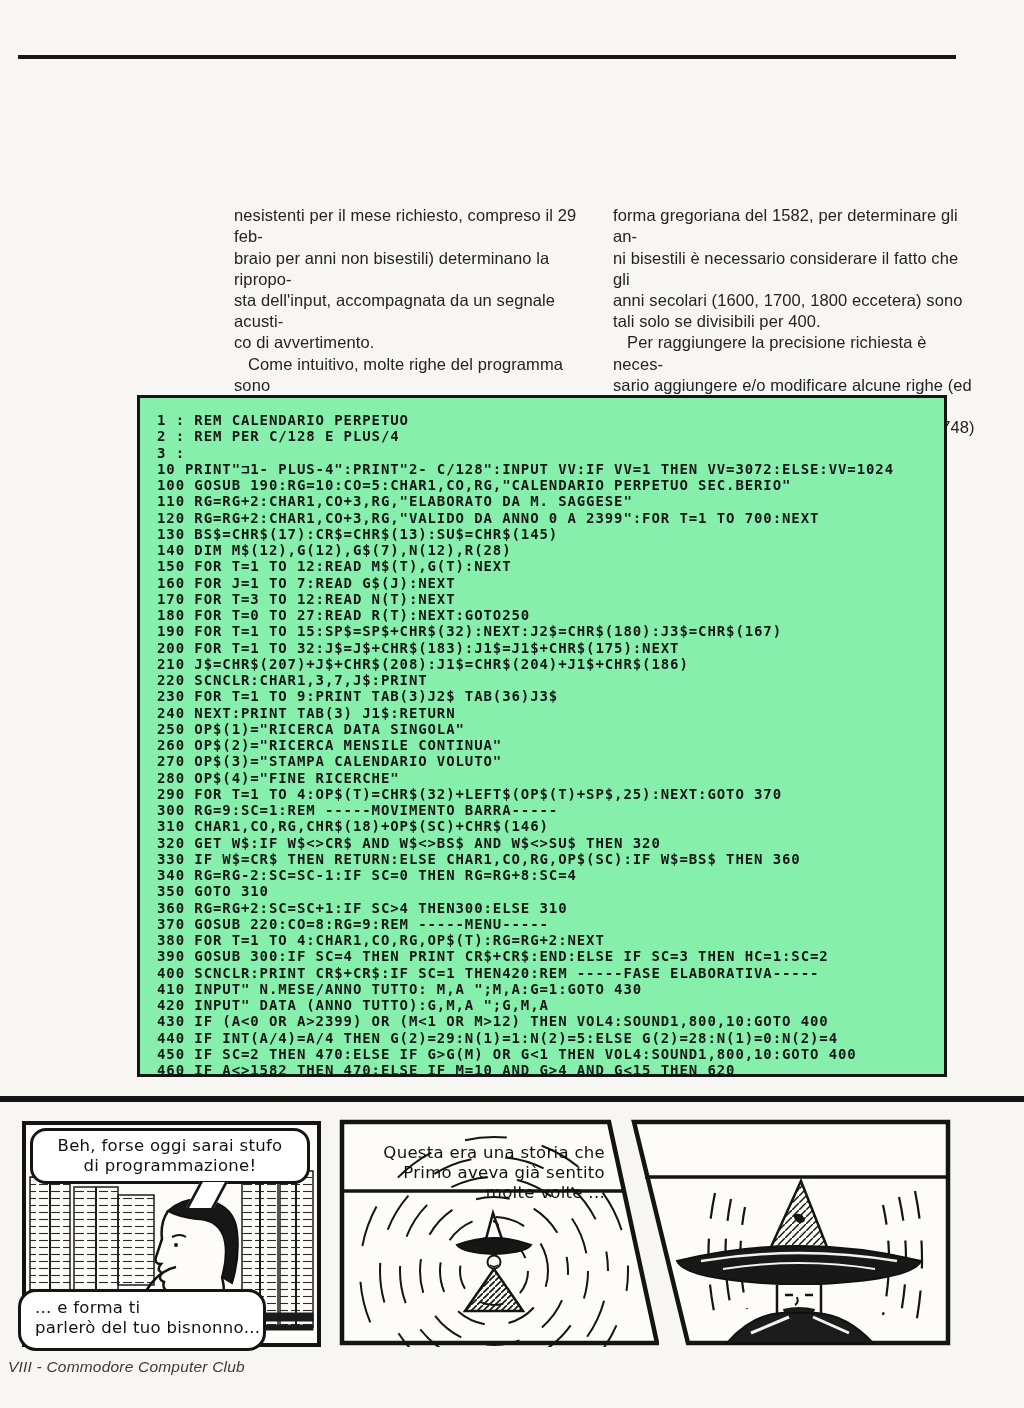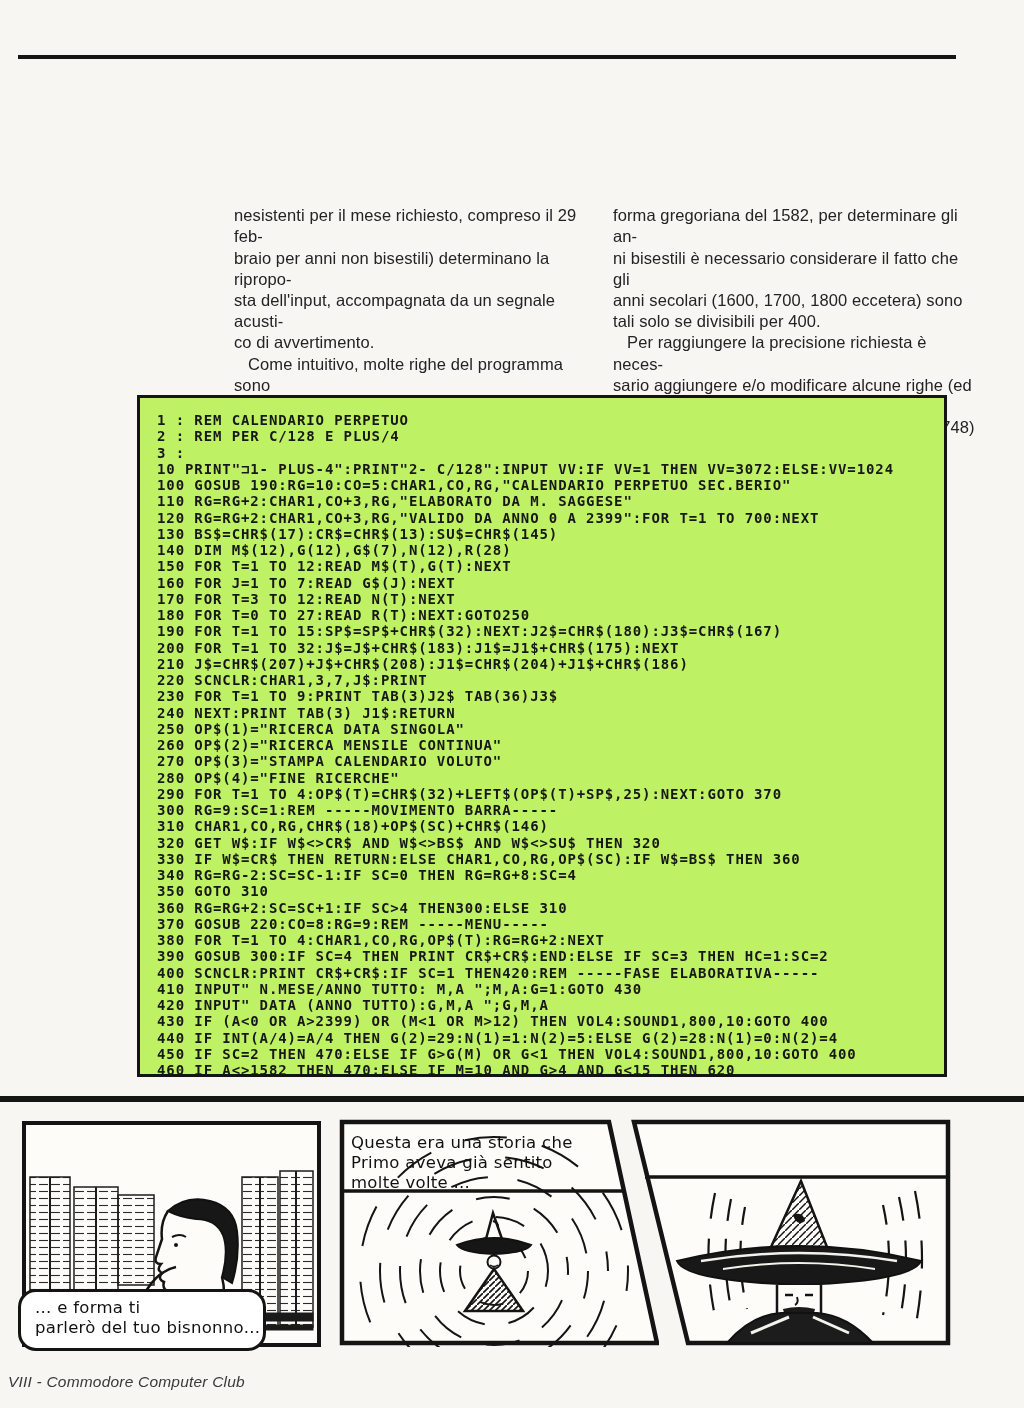--- a/index.html
+++ b/index.html
@@ -16,21 +16,21 @@
   .col-left{left:218px;width:368px;}
   .col-right{left:597px;width:366px;}
   .article-heading{
     font-weight:bold;font-size:23px;letter-spacing:0.4px;color:#111;
     margin:12px 0 9px 0;line-height:26px;white-space:normal;
   }
 
   
   .code-box{
     position:absolute;left:137px;top:395px;width:810px;height:682px;
-    border:3px solid #141414;background:#bef264;box-sizing:border-box;
+    border:3px solid #141414;background:#86efac;box-sizing:border-box;
   }
   .code-lines{
     position:absolute;left:17px;top:14px;right:6px;
     font-family:"DejaVu Sans Mono", monospace;font-size:14px;font-weight:bold;
     line-height:16.25px;letter-spacing:0.9px;color:#171717;white-space:pre;
   }
 
   
   .comic-separator{position:absolute;left:0;top:1096px;width:1024px;height:6px;background:#151515;}
   .panel1{
@@ -51,26 +51,26 @@
     box-sizing:border-box;text-align:center;
   }
   .bubble-top{left:4px;top:3px;width:280px;height:56px;padding-top:5px;}
   .bubble-top:after{
     content:"";position:absolute;left:160px;top:51px;width:22px;height:26px;
     background:#fff;border-right:3px solid #141414;border-left:3px solid #141414;
     transform:skewX(-28deg);
   }
   .bubble-bottom{left:-8px;top:164px;width:248px;height:62px;text-align:left;padding:6px 0 0 14px;border-radius:18px;}
   .caption-box{box-sizing:border-box;padding:4px 6px 0 8px;text-align:left;}
-  .cap2{left:4px;top:10px;width:268px;height:66px;}
+  .cap2{left:4px;top:20px;width:268px;height:66px;text-align:right;}
   .cap3{left:4px;top:4px;width:310px;height:54px;}
 
   .footer{
     position:absolute;left:8px;top:1358px;font-size:15.5px;font-style:italic;
-    color:#3a3a3a;letter-spacing:0.2px;margin-top:15px;
+    color:#3a3a3a;letter-spacing:0.2px;
   }
 </style>
 </head>
 <body>
 
 <div class="top-rule"></div>
 
 <div class="col col-left">
   <div>nesistenti per il mese richiesto, compreso il 29 feb-
 braio per anni non bisestili) determinano la ripropo-
@@ -128,20 +128,22 @@
       <path d="M142,86 Q160,70 184,76 Q208,82 211,106 Q214,132 206,158 L196,152 Q203,126 197,110 Q190,94 170,94 Q154,92 142,86 Z" fill="#171717" stroke="#111" stroke-width="2"></path>
       <path d="M142,86 Q134,98 136,114 L130,132 Q128,139 135,139 Q130,145 136,148 Q131,154 138,157 Q135,166 148,168 Q158,172 164,182 L170,196" fill="#fdfcf9" stroke="#141414" stroke-width="2.5" stroke-linecap="round"></path>
       <path d="M146,112 q8,-4 14,0" fill="none" stroke="#141414" stroke-width="2"></path>
       <circle cx="150" cy="120" r="2" fill="#141414"></circle>
       <path d="M196,152 Q200,168 196,180 L170,196" fill="none" stroke="#141414" stroke-width="2.5"></path>
       <polygon points="160,186 212,168 232,204 172,214" fill="url(#diag)" stroke="#141414" stroke-width="2"></polygon>
     </g>
 
     <path d="M120,166 Q132,146 150,142" fill="none" stroke="#141414" stroke-width="2.5"></path>
   </svg>
+  <div class="comic-text bubble bubble-top">Beh, forse oggi sarai stufo
+di programmazione!</div>
   <div class="comic-text bubble bubble-bottom">... e forma ti
 parlerò del tuo bisnonno...</div>
 </div>
 
 <div class="p2wrap">
   <svg class="panel-svg" width="320" height="228" viewBox="0 0 320 228">
     <defs>
       <pattern id="diag2" width="6" height="6" patternUnits="userSpaceOnUse">
         <line x1="0" y1="6" x2="6" y2="0" stroke="#141414" stroke-width="1.6"></line>
       </pattern>

